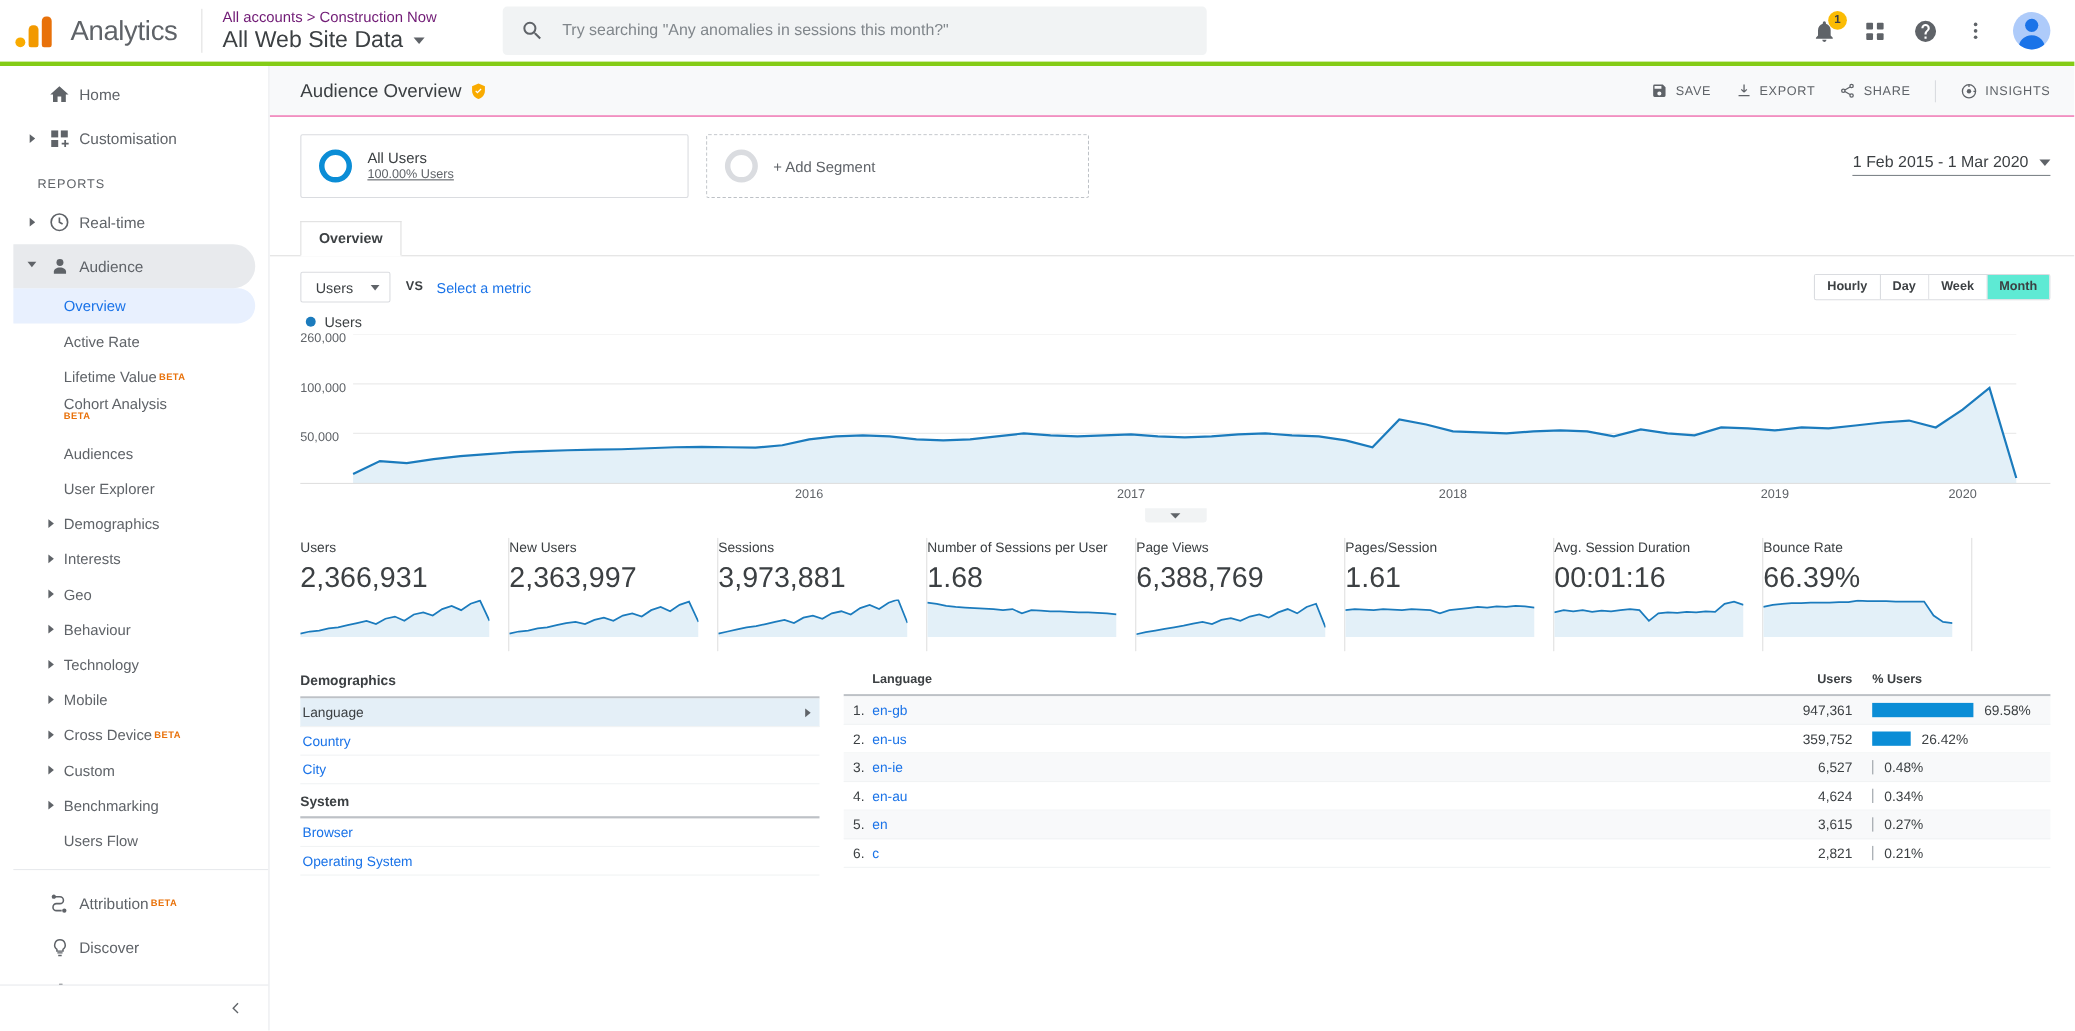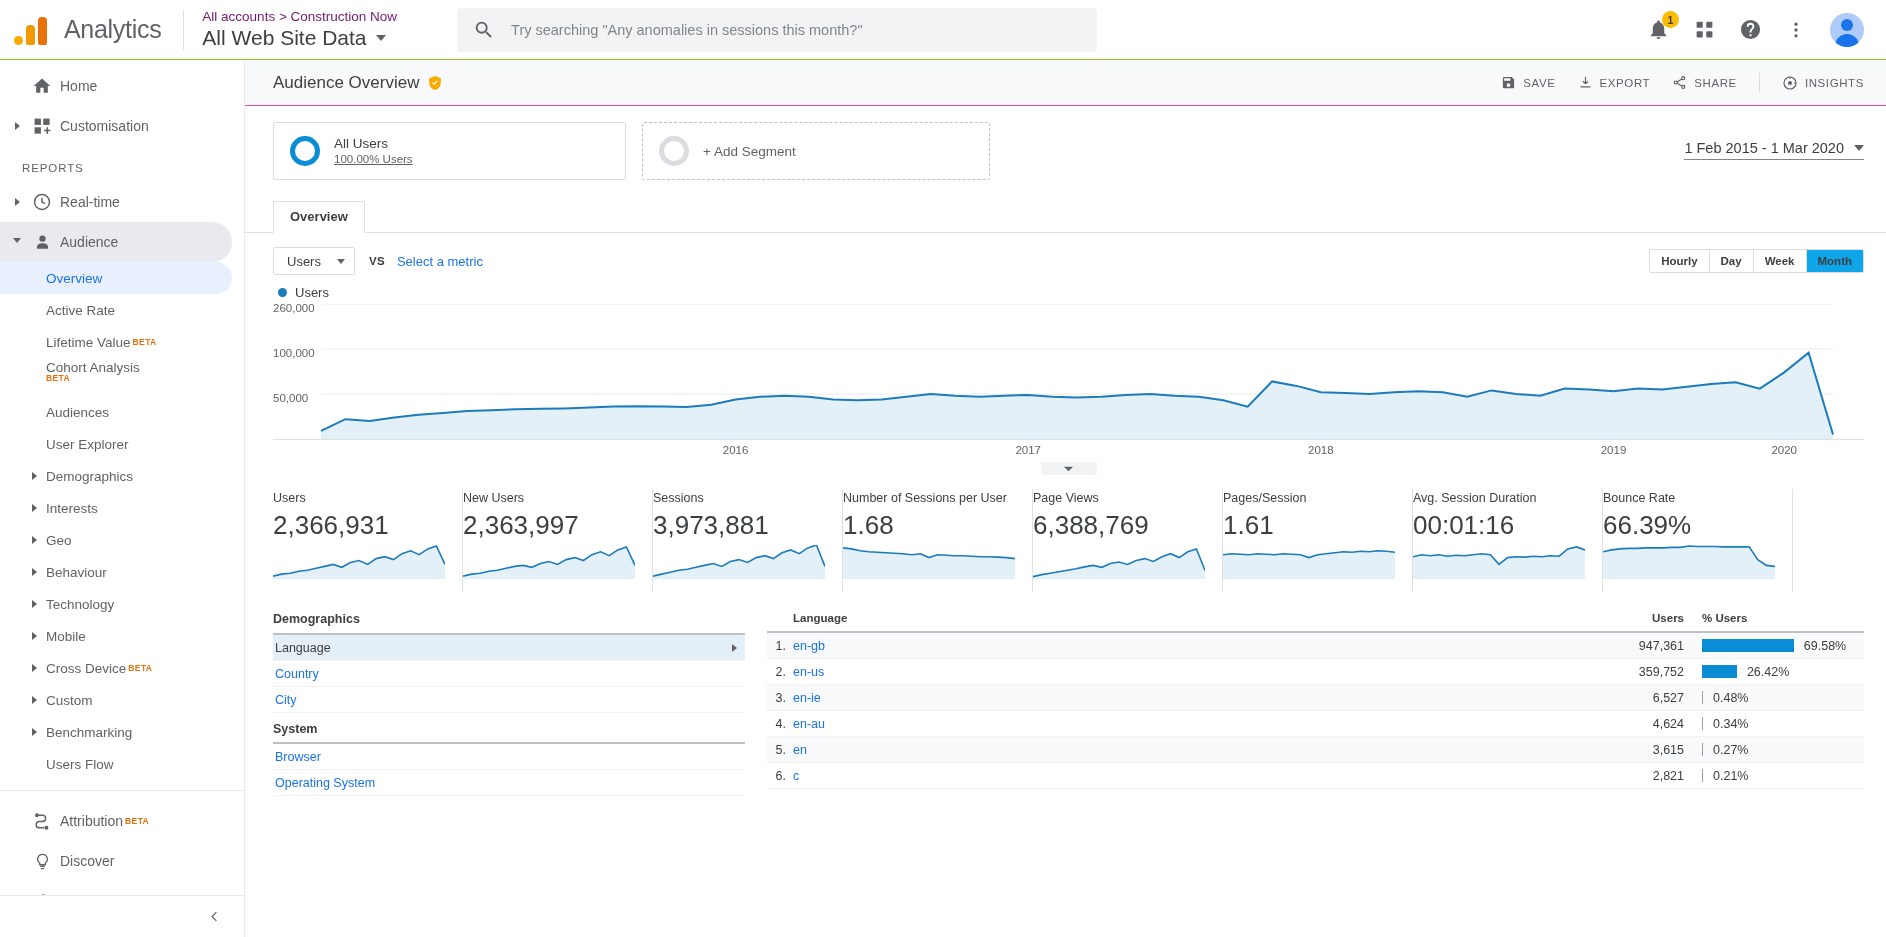--- a/index.html
+++ b/index.html
@@ -5,21 +5,21 @@
   * { box-sizing: border-box; margin: 0; padding: 0; }
   html, body {
     width: 1886px; height: 937px;
     font-family: "Liberation Sans", sans-serif;
     font-size: 13px; color: #444;
     background: #fff; overflow: hidden;
   }
   
   .topbar {
     height: 60px; display: flex; align-items: center;
-    border-bottom: 1px solid #84cc16; background: #fff;
+    border-bottom: 4px solid #84cc16; background: #fff;
     position: relative; z-index: 5;
   }
   .ga-logo { width: 60px; display: flex; justify-content: center; align-items: flex-end; height: 30px; }
   .bar1,.bar2,.bar3 { width: 9px; border-radius: 4px 4px 2px 2px; margin: 0 1.5px; }
   .bar1 { height: 9px; background: #f9ab00; border-radius: 50%; }
   .bar2 { height: 20px; background: #f29900; }
   .bar3 { height: 28px; background: #e8710a; }
   .logo-wrap { display:flex; align-items:flex-end; height:30px; }
   .brand { font-size: 25px; color: #5f6368; font-weight: 400; letter-spacing: -0.3px; margin-left: 4px; }
   .acct-divider { width: 1px; height: 40px; background: #e0e0e0; margin: 0 18px 0 22px; }
@@ -50,21 +50,21 @@
   .avatar::before { content:""; position:absolute; width:12px;height:12px;border-radius:50%;background:#1a73e8;left:11px;top:6px; }
   .avatar::after { content:""; position:absolute; width:24px;height:15px;border-radius:12px 12px 0 0;background:#1a73e8;left:5px;top:21px; }
 
   
   .body-wrap { display: flex; height: 877px; }
   .sidebar {
     width: 245px; flex: 0 0 245px; background: #fff;
     border-right: 1px solid #e8eaed; position: relative;
     display: flex; flex-direction: column;
   }
-  .nav-scroll { flex: 1; overflow: hidden; padding-top: 6px; }
+  .nav-scroll { flex: 1; overflow: hidden; padding-top: 6px; margin-left: 12px; }
   .nav-item {
     display: flex; align-items: center; height: 40px;
     padding-left: 10px; cursor: pointer; color: #5f6368;
     font-size: 14px; position: relative;
   }
   .nav-item .ic { width: 36px; display:flex; justify-content:center; align-items:center; flex:0 0 36px; }
   .arrow { width: 14px; flex:0 0 14px; display:flex; justify-content:center; }
   .arrow i { display:block; width:0;height:0;border-top:4px solid transparent;border-bottom:4px solid transparent;border-left:5px solid #5f6368; }
   .arrow.down i { border-left:4px solid transparent;border-right:4px solid transparent;border-top:5px solid #5f6368; }
   .nav-section {
@@ -141,21 +141,21 @@
     font-size: 13px; color: #3c4043; cursor:pointer;
   }
   .vs-lbl { font-size: 11.5px; font-weight: 700; color: #3c4043; margin: 0 12px 0 14px; letter-spacing:.3px; }
   .link { color: #1a73e8; cursor: pointer; }
   .gran-group { margin-left: auto; display: flex; border:1px solid #dadce0; border-radius:2px; overflow:hidden; }
   .gran {
     padding: 5px 11px; font-size: 11.5px; font-weight: 700; color: #3c4043;
     border-right: 1px solid #dadce0; background:#fff; cursor:pointer;
   }
   .gran:last-child { border-right:none; }
-  .gran.on { background: #0ea5e9; }
+  .gran.on { background: #5eead4; }
 
   .chart-area { padding: 10px 22px 0 28px; position: relative; }
   .legend-users { display:flex; align-items:center; gap:8px; font-size:13px; color:#3c4043; font-weight:500; margin-bottom:4px; padding-left:5px;}
   .dot { width:9px;height:9px;border-radius:50%;background:#1b7bbd; }
   .chart-box { position: relative; height: 135px; }
   .ylabels { position:absolute; left:0; top:0; width:80px; height:135px; }
   .ylabels span { position:absolute; font-size:11.5px; color:#5f6368; }
   .xlabels { position:relative; height:22px; }
   .xlabels span { position:absolute; font-size:11.5px; color:#5f6368; transform:translateX(-50%); top:4px; }
   .chart-expand {

